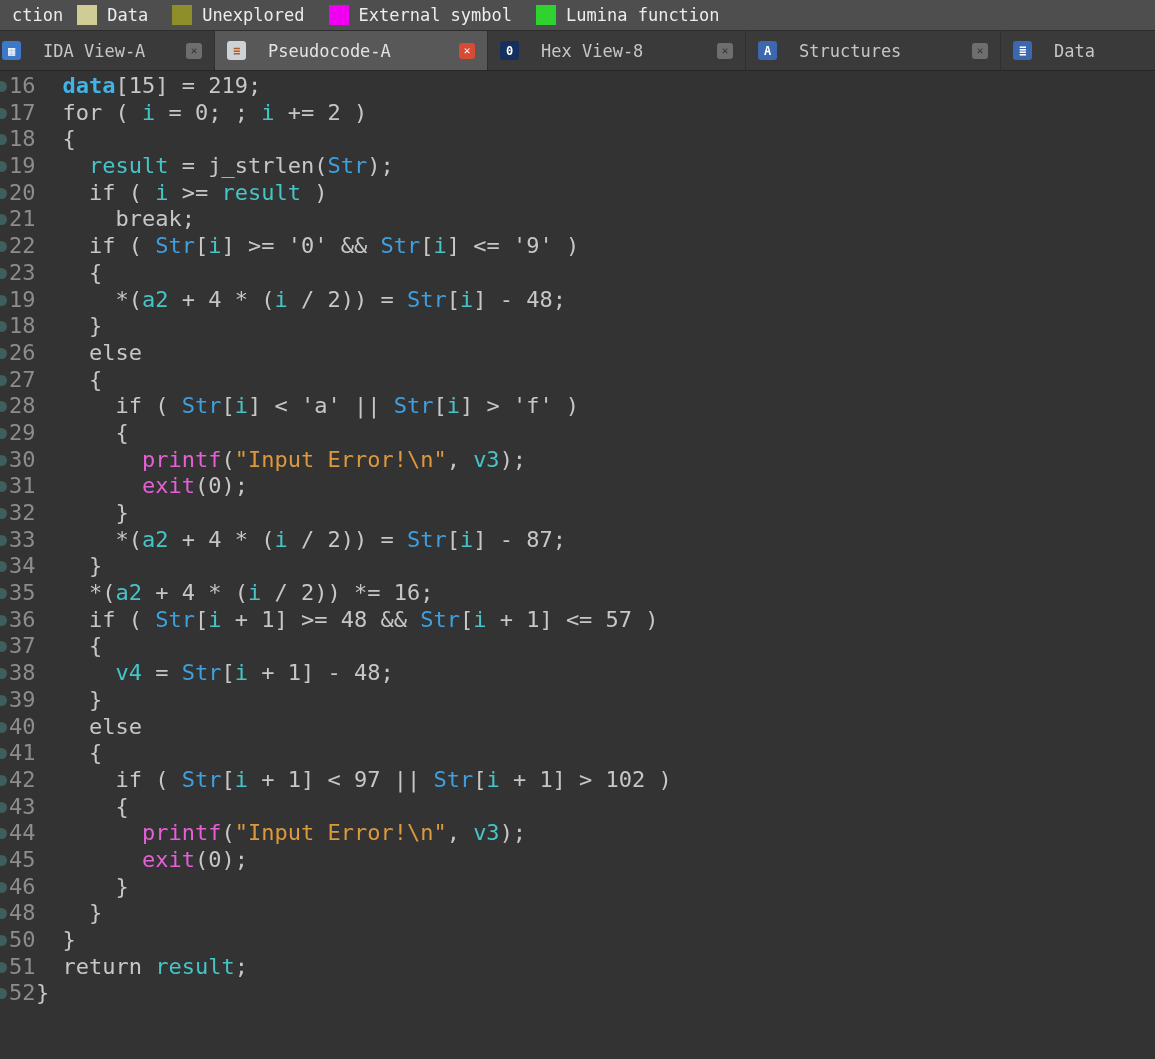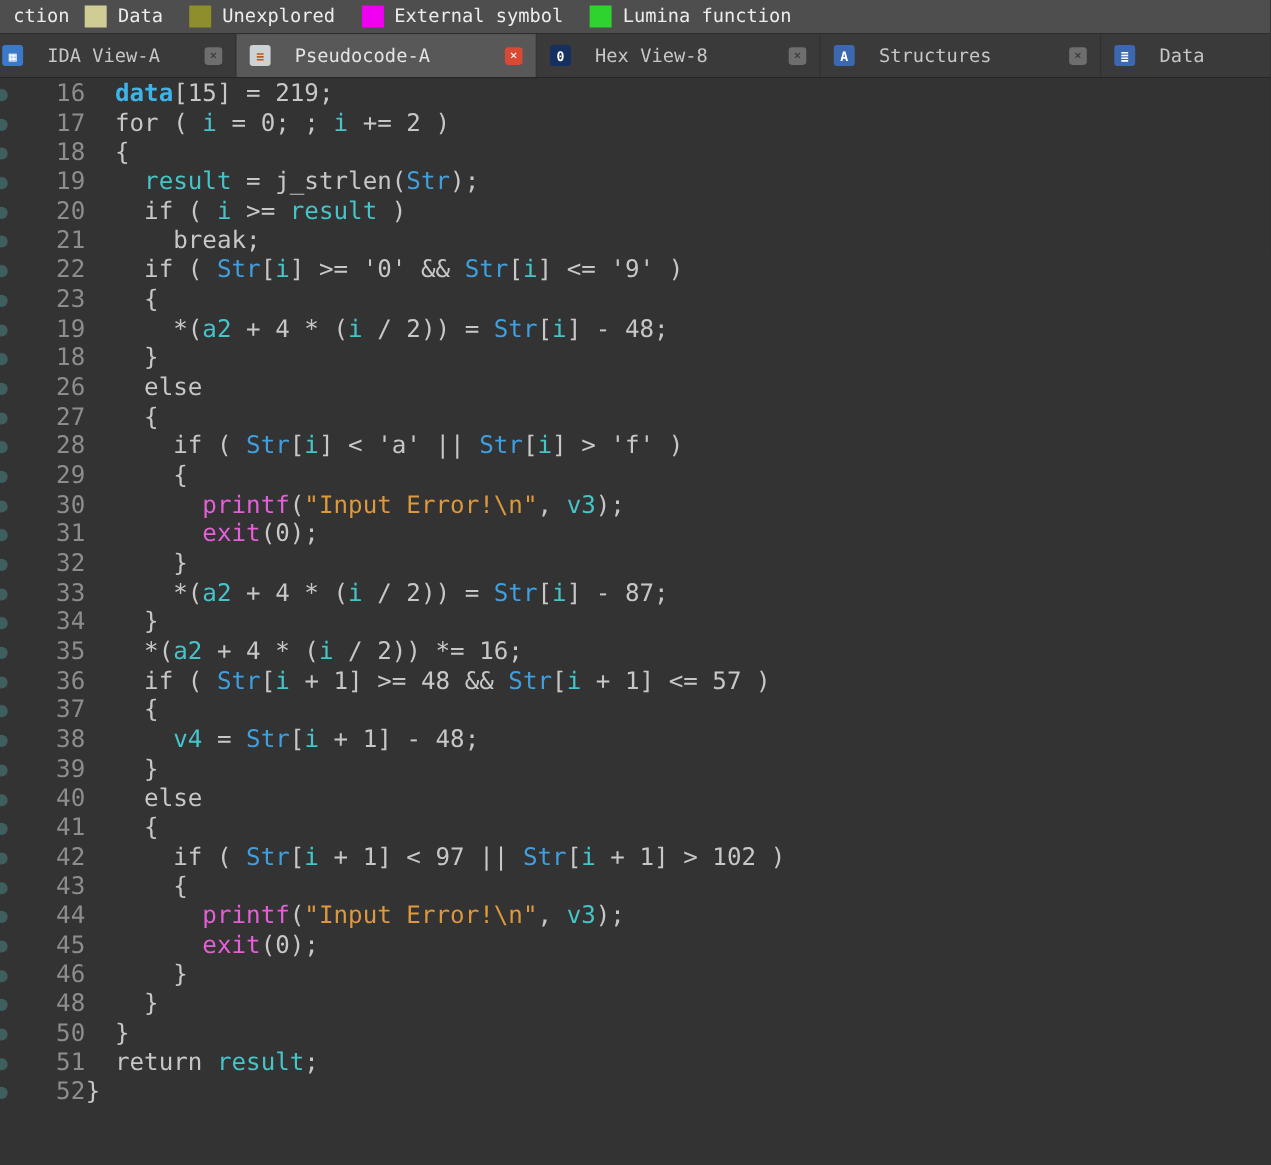--- a/index.html
+++ b/index.html
@@ -49,21 +49,21 @@
     font-size:11px; display:flex; align-items:center; justify-content:center;
   }
   .tab-close.active { background:#d84a33; color:#ffffff; }
   
   .code-area {
     position:relative; background:#333333;
     padding-top:2px; height:988px; overflow:hidden;
   }
   .code-line {
     height:26.7px; line-height:26.7px; position:relative;
-    white-space:pre; font-size:22px; color:var(--tok-t,#c7c7c7);padding-left:42px;
+    white-space:pre; font-size:22px; color:var(--tok-t,#c7c7c7);
   }
   .bp-dot {
     position:absolute; left:-4px; top:8px;
     width:11px; height:11px; border-radius:50%;
     background:#3f5e5e;
   }
   .lnum {
     display:inline-block; margin-left:9px; width:27px;
     color:#8d8d8d;
   }

